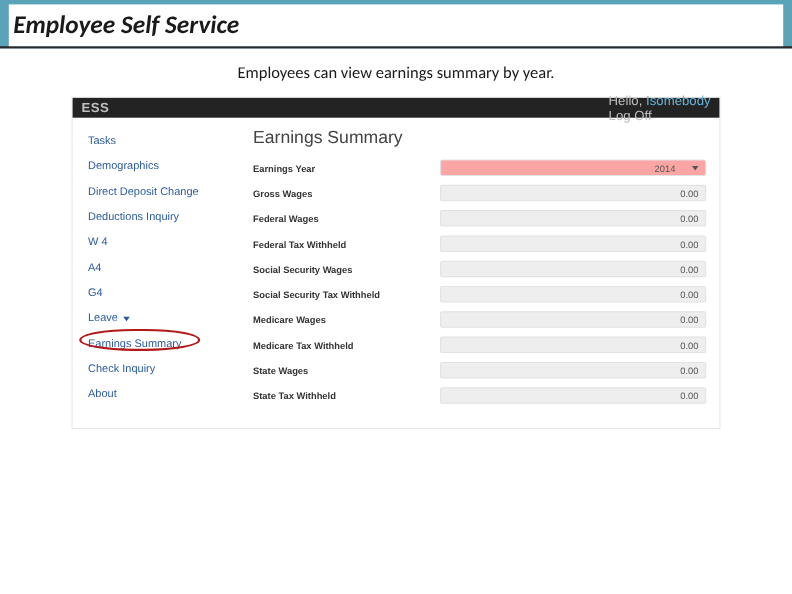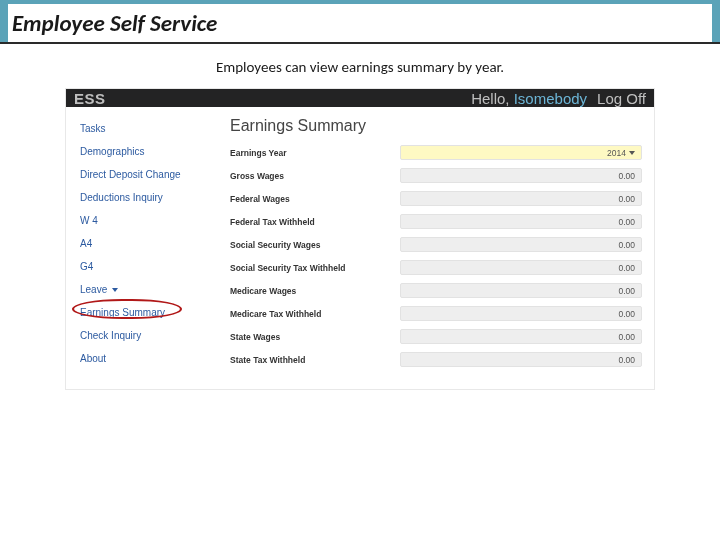--- a/index.html
+++ b/index.html
@@ -34,27 +34,27 @@
     width: 590px;
     margin: 0 auto;
     border: 1px solid #e8e8e8;
     background: #fff;
     font-family: Arial, Helvetica, sans-serif;
   }
   .ess-topbar {
     background: #232324;
     color: #bfbfbf;
     height: 18px;
-    font-size: 15px;
+    font-size: 12px;
     display: flex;
     align-items: center;
     padding: 0 8px;
   }
   .ess-brand { font-weight: bold; letter-spacing: .5px; }
-  .ess-topbar-right { margin-left: auto; display: flex; gap: 10px; align-items: flex-start; }
+  .ess-topbar-right { margin-left: auto; display: flex; align-items: flex-start; flex-direction: column; }
   .ess-topbar-right .greet { color: #bfbfbf; }
   .ess-topbar-right .user { color: #6cb5d6; }
   .ess-topbar-right .logoff { color: #bfbfbf; }
   .ess-body { display: flex; padding: 10px 12px 14px 12px; }
   .ess-sidebar {
     width: 140px;
     display: flex;
     flex-direction: column;
     gap: 0;
     font-size: 10px;
@@ -114,22 +114,22 @@
     border-radius: 2px;
     font-size: 8.5px;
     color: #555;
     display: flex;
     align-items: center;
     justify-content: flex-end;
     padding: 0 6px;
   }
   .field-value.select {
     justify-content: flex-end;
-    gap: 3px;
-    background: #fef9c3;
+    gap: 15px;
+    background: #fca5a5;
   }
   .field-value.select .sel-caret {
     width: 0; height: 0;
     border-left: 3px solid transparent;
     border-right: 3px solid transparent;
     border-top: 4px solid #555;
   }
 </style>
 </head>
 <body>

